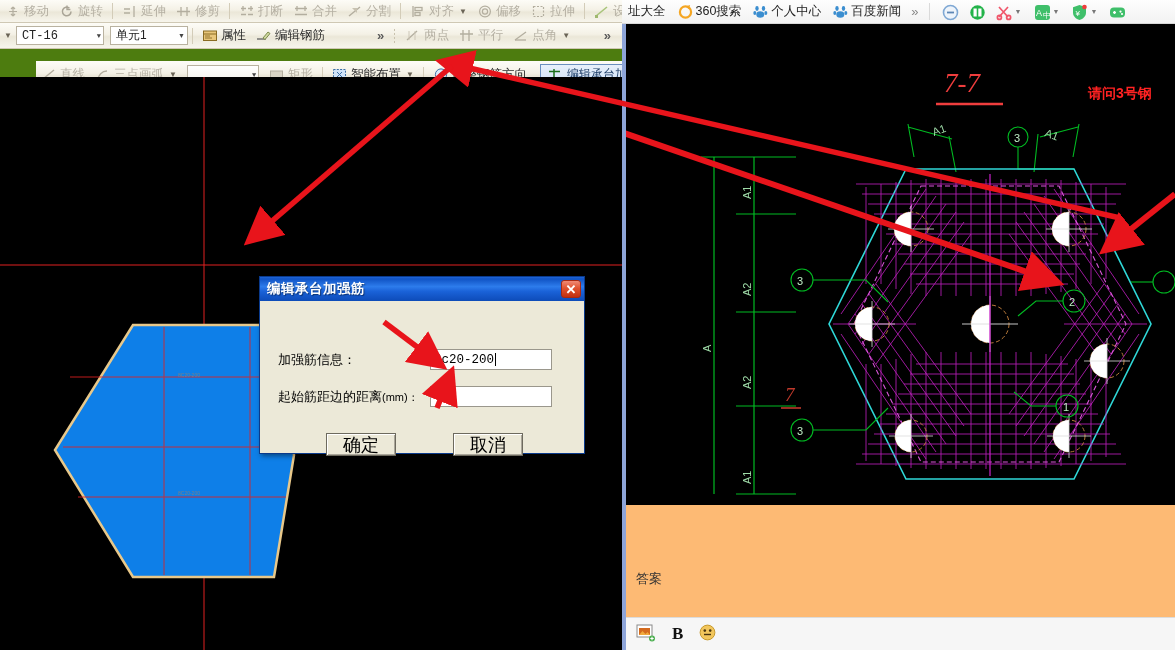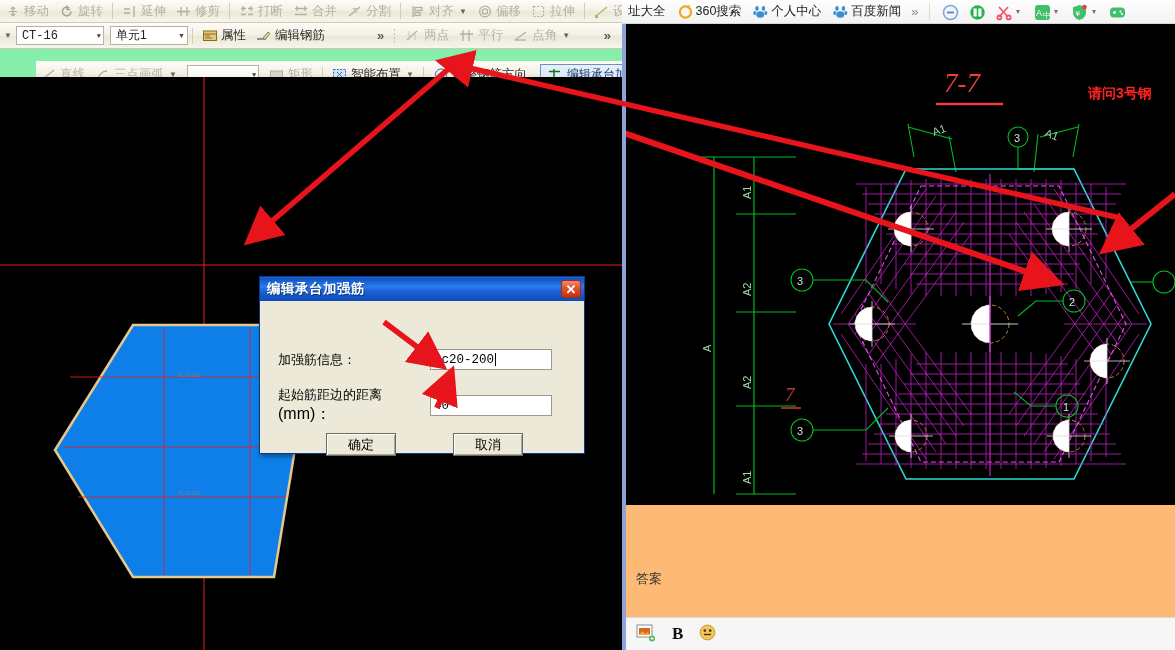--- a/index.html
+++ b/index.html
@@ -2,21 +2,21 @@
 <html><head>
 <meta charset="utf-8">
 <style>
   * { box-sizing: border-box; margin:0; padding:0; }
   html,body { width:1175px; height:650px; overflow:hidden; background:#000; }
   body { font-family:"Liberation Sans", sans-serif; font-size:12px; }
 
   #root { position:relative; width:1175px; height:650px; }
 
   
-  #cad-app { position:absolute; left:0; top:0; width:622px; height:650px; background:#86efac; }
+  #cad-app { position:absolute; left:0; top:0; width:622px; height:650px; background:#4d7c0f; }
 
   .toolbar-row{
     position:absolute; left:0; width:622px;
     background:linear-gradient(to bottom,#fdfcf7 0%,#f4f1e6 45%,#ebe7d8 55%,#f7f5ec 100%);
     border-bottom:1px solid #cfc8b4;
     display:flex; align-items:center; white-space:nowrap; overflow:hidden;
   }
   #tb-row1{ top:0; height:23px; }
   #tb-row2{ top:23px; height:26px; }
   #tb-row3{ top:61px; height:28px;margin-left:36px; }
@@ -79,28 +79,28 @@
       display:flex; align-items:center; justify-content:space-between; padding:0 3px 0 7px; }
   #dlg-title-text{ color:#fff; font-weight:bold; font-size:13.5px; letter-spacing:.5px;
                    text-shadow:1px 1px 1px rgba(0,0,0,.45); }
   #dlg-close{ width:20px; height:18px; border:1px solid #a72a12;
               background:linear-gradient(#f08a74,#e0532f 45%,#c22f10);
               border-radius:3px; color:#fff; font-size:13px; font-weight:bold;
               display:flex; align-items:center; justify-content:center; line-height:1;}
   #dlg-body{ position:relative; width:100%; height:114px; background:#ece9d8; }
   .field-row{ position:absolute; display:flex; align-items:center; }
   .f-label{ font-size:13px; color:#000; }
-  .f-label .unit{ font-size:16px; }
+  .f-label .unit{ font-size:11px; }
   .f-input{ border:1px solid #9a978c; background:#fff; height:21px;
             font-family:"Liberation Mono", monospace; font-size:12.5px; color:#000;
             padding:0 3px; display:flex; align-items:center; }
   .caretbar{ display:inline-block; width:1px; height:13px; background:#000; margin-left:1px; }
   .dlg-btn{ width:70px; height:23px; background:#ece9d8; border:1px solid #6d6a5e;
             box-shadow:inset 1px 1px 0 #fff, inset -1px -1px 0 #aaa69a;
-            font-size:13px; color:#000; display:flex; align-items:center; justify-content:center; }
+            font-size:18px; color:#000; display:flex; align-items:center; justify-content:center; }
 </style>
 </head>
 <body>
 
 <div id="root">
 
   <div id="cad-app">
 
     <div class="toolbar-row" id="tb-row1">
       <div class="tb-item dim">

